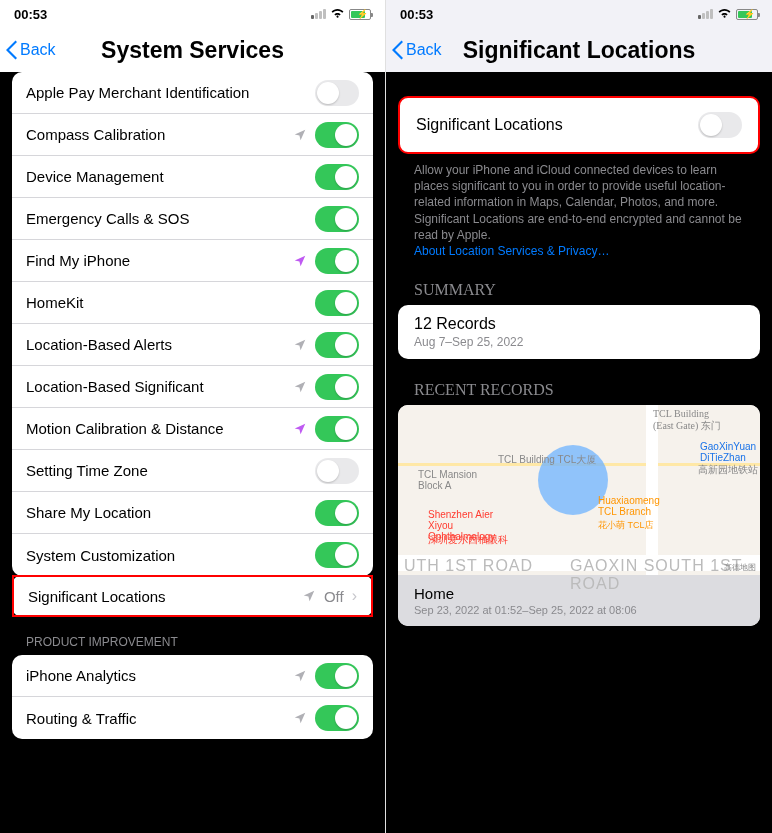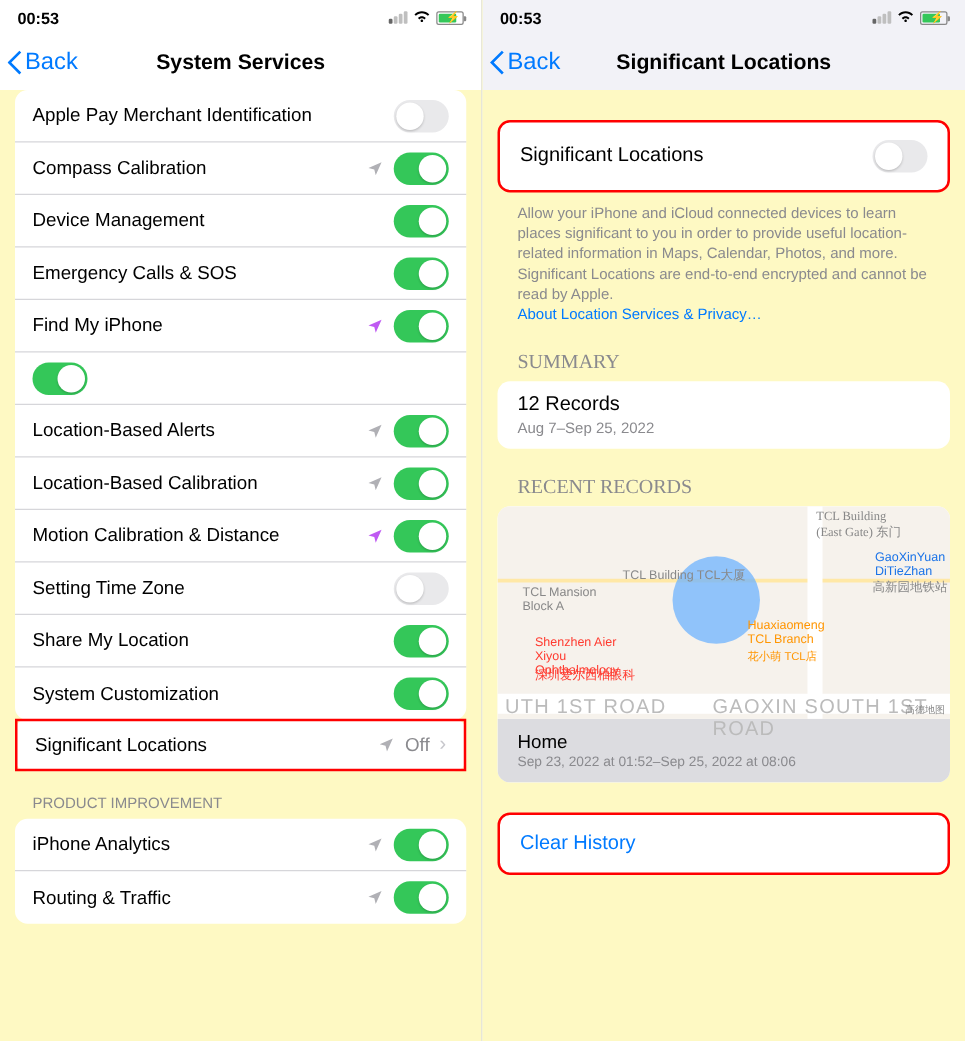--- a/index.html
+++ b/index.html
@@ -1,37 +1,37 @@
 <!DOCTYPE html>
 <html><head>
 <meta charset="utf-8">
 <style>
   * { box-sizing: border-box; margin: 0; padding: 0; font-family: -apple-system, BlinkMacSystemFont, "Helvetica Neue", sans-serif; }
   body { display: flex; width: 772px; height: 833px; background: #fff; }
-  .phone { position: relative; background: #fef9c3; overflow: hidden; }
+  .phone { position: relative; background: #000000; overflow: hidden; }
   .phone-left { width: 386px; height: 833px; border-right: 1px solid #e0e0e0;}
   .phone-right { width: 386px; height: 833px; }
   .status-bar { background:#fff; height: 28px; display: flex; align-items: center; justify-content: space-between; padding: 0 14px; font-size: 13px; font-weight: 600; }
   .phone-right .status-bar { background:#f2f2f7;}
   .status-indicators { display: flex; align-items: center; gap: 4px;}
   .signal { display:inline-flex; align-items:flex-end; gap:1px;}
   .signal i { display:block; width:3px; background:#bfbfbf; border-radius:1px;}
   .signal i:nth-child(1){height:4px; background:#666;}
   .signal i:nth-child(2){height:6px;}
   .signal i:nth-child(3){height:8px;}
   .signal i:nth-child(4){height:10px;}
   .wifi-ic { width:15px; height:12px; }
   .bat { width:22px; height:11px; border:1px solid #888; border-radius:2px; position:relative;}
   .bat::after{ content:""; position:absolute; right:-3px; top:3px; width:2px; height:4px; background:#888; border-radius:0 1px 1px 0;}
   .bat .fill{ position:absolute; left:1px; top:1px; bottom:1px; width:70%; background:#34c759; border-radius:1px;}
   .bat .bolt{ position:absolute; left:7px; top:-1px; font-size:9px; color:#000;}
   .nav-header { background:#fff; height: 44px; display: flex; align-items: center; position:relative; padding: 0 6px; font-size: 17px; }
   .phone-right .nav-header { background:#f2f2f7;}
-  .back-btn { color:#007aff; display:flex; align-items:center; gap:2px; font-size:19px; }
-  .nav-title { position:absolute; left:0; right:0; text-align:center; font-weight:600; font-size:17px;}
+  .back-btn { color:#007aff; display:flex; align-items:center; gap:2px; font-size:16px; }
+  .nav-title { position:absolute; left:0; right:0; text-align:center; font-weight:600; font-size:23px;}
   .list { background:#fff; margin:0; }
   .phone-left .list { margin:0 12px; border-radius:10px;}
   .row { display:flex; align-items:center; height:42px; padding:0 14px; border-bottom:0.5px solid #d6d6da; font-size:15px;}
   .row:last-child{ border-bottom:none;}
   .row .label { flex:1;}
   .row .tail { display:flex; align-items:center; gap:8px;}
   .arrow-icon { width:14px; height:14px; display:inline-block;}
   .arrow-gray svg path{ fill:#b0b0b5;}
   .arrow-purple svg path{ fill:#bf5af2;}
   .toggle { width:44px; height:26px; border-radius:13px; background:#e9e9eb; position:relative; transition:.2s;}
@@ -146,39 +146,40 @@
           <span class="tail">
             <span class="arrow-icon arrow-purple"><svg viewBox="0 0 24 24">
                 <path d="M3 11l18-8-8 18-2-8-8-2z"></path>
               </svg></span>
             <span class="toggle on">
               <span class="knob"></span>
             </span>
           </span>
         </div>
         <div class="row">
+          <span class="label">HomeKit</span>
           <span class="tail">
             <span class="toggle on">
               <span class="knob"></span>
             </span>
           </span>
         </div>
         <div class="row">
           <span class="label">Location-Based Alerts</span>
           <span class="tail">
             <span class="arrow-icon arrow-gray"><svg viewBox="0 0 24 24">
                 <path d="M3 11l18-8-8 18-2-8-8-2z"></path>
               </svg></span>
             <span class="toggle on">
               <span class="knob"></span>
             </span>
           </span>
         </div>
         <div class="row">
-          <span class="label">Location-Based Calibration</span>
+          <span class="label">Location-Based Significant</span>
           <span class="tail">
             <span class="arrow-icon arrow-gray"><svg viewBox="0 0 24 24">
                 <path d="M3 11l18-8-8 18-2-8-8-2z"></path>
               </svg></span>
             <span class="toggle on">
               <span class="knob"></span>
             </span>
           </span>
         </div>
         <div class="row">
@@ -321,17 +322,14 @@
         <span class="lbl cn" style="left:200px;top:114px;">花小萌 TCL店</span>
         <span class="roadtext" style="left:6px;top:152px;">UTH 1ST ROAD</span>
         <span class="roadtext" style="left:172px;top:152px;">GAOXIN SOUTH 1ST ROAD</span>
         <span class="lbl" style="right:4px;bottom:2px;font-size:8px;">高德地图</span>
       </div>
       <div class="map-footer">
         <div class="t1">Home</div>
         <div class="t2">Sep 23, 2022 at 01:52–Sep 25, 2022 at 08:06</div>
       </div>
     </div>
-    <div class="clear-card red-box">
-      <span class="clear-link">Clear History</span>
-    </div>
   </div>
 </div>
 
 </body></html>

